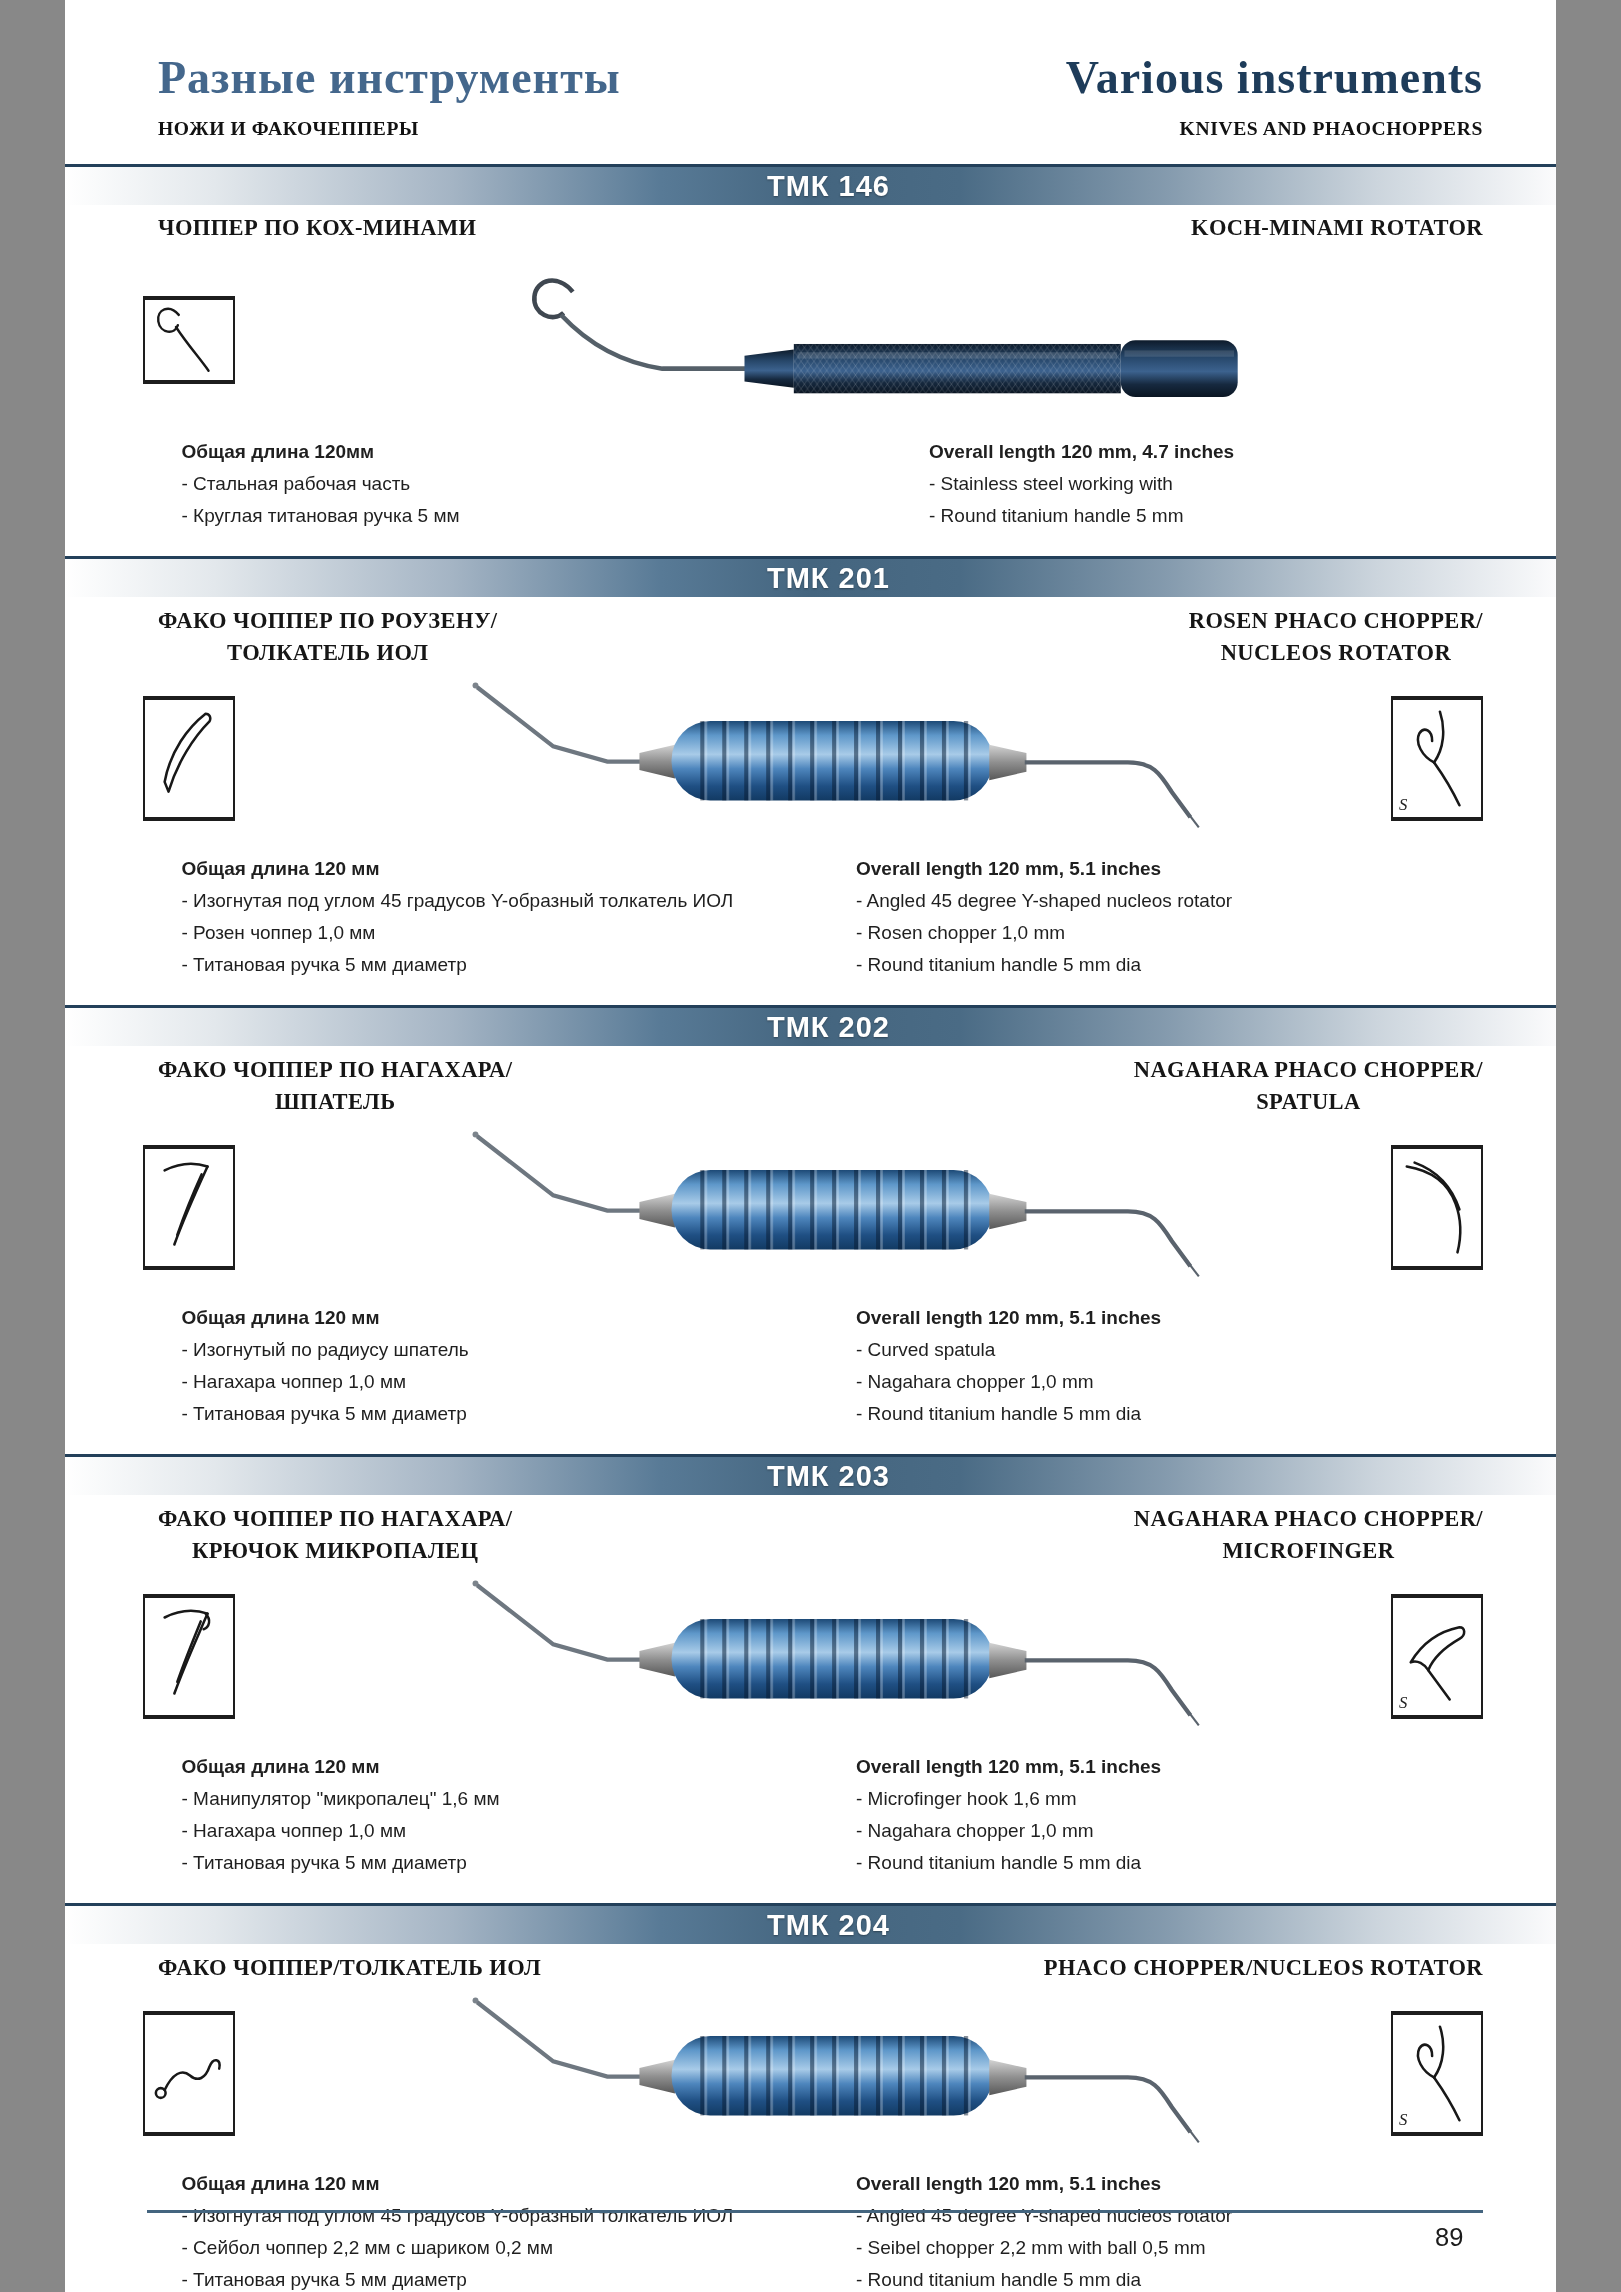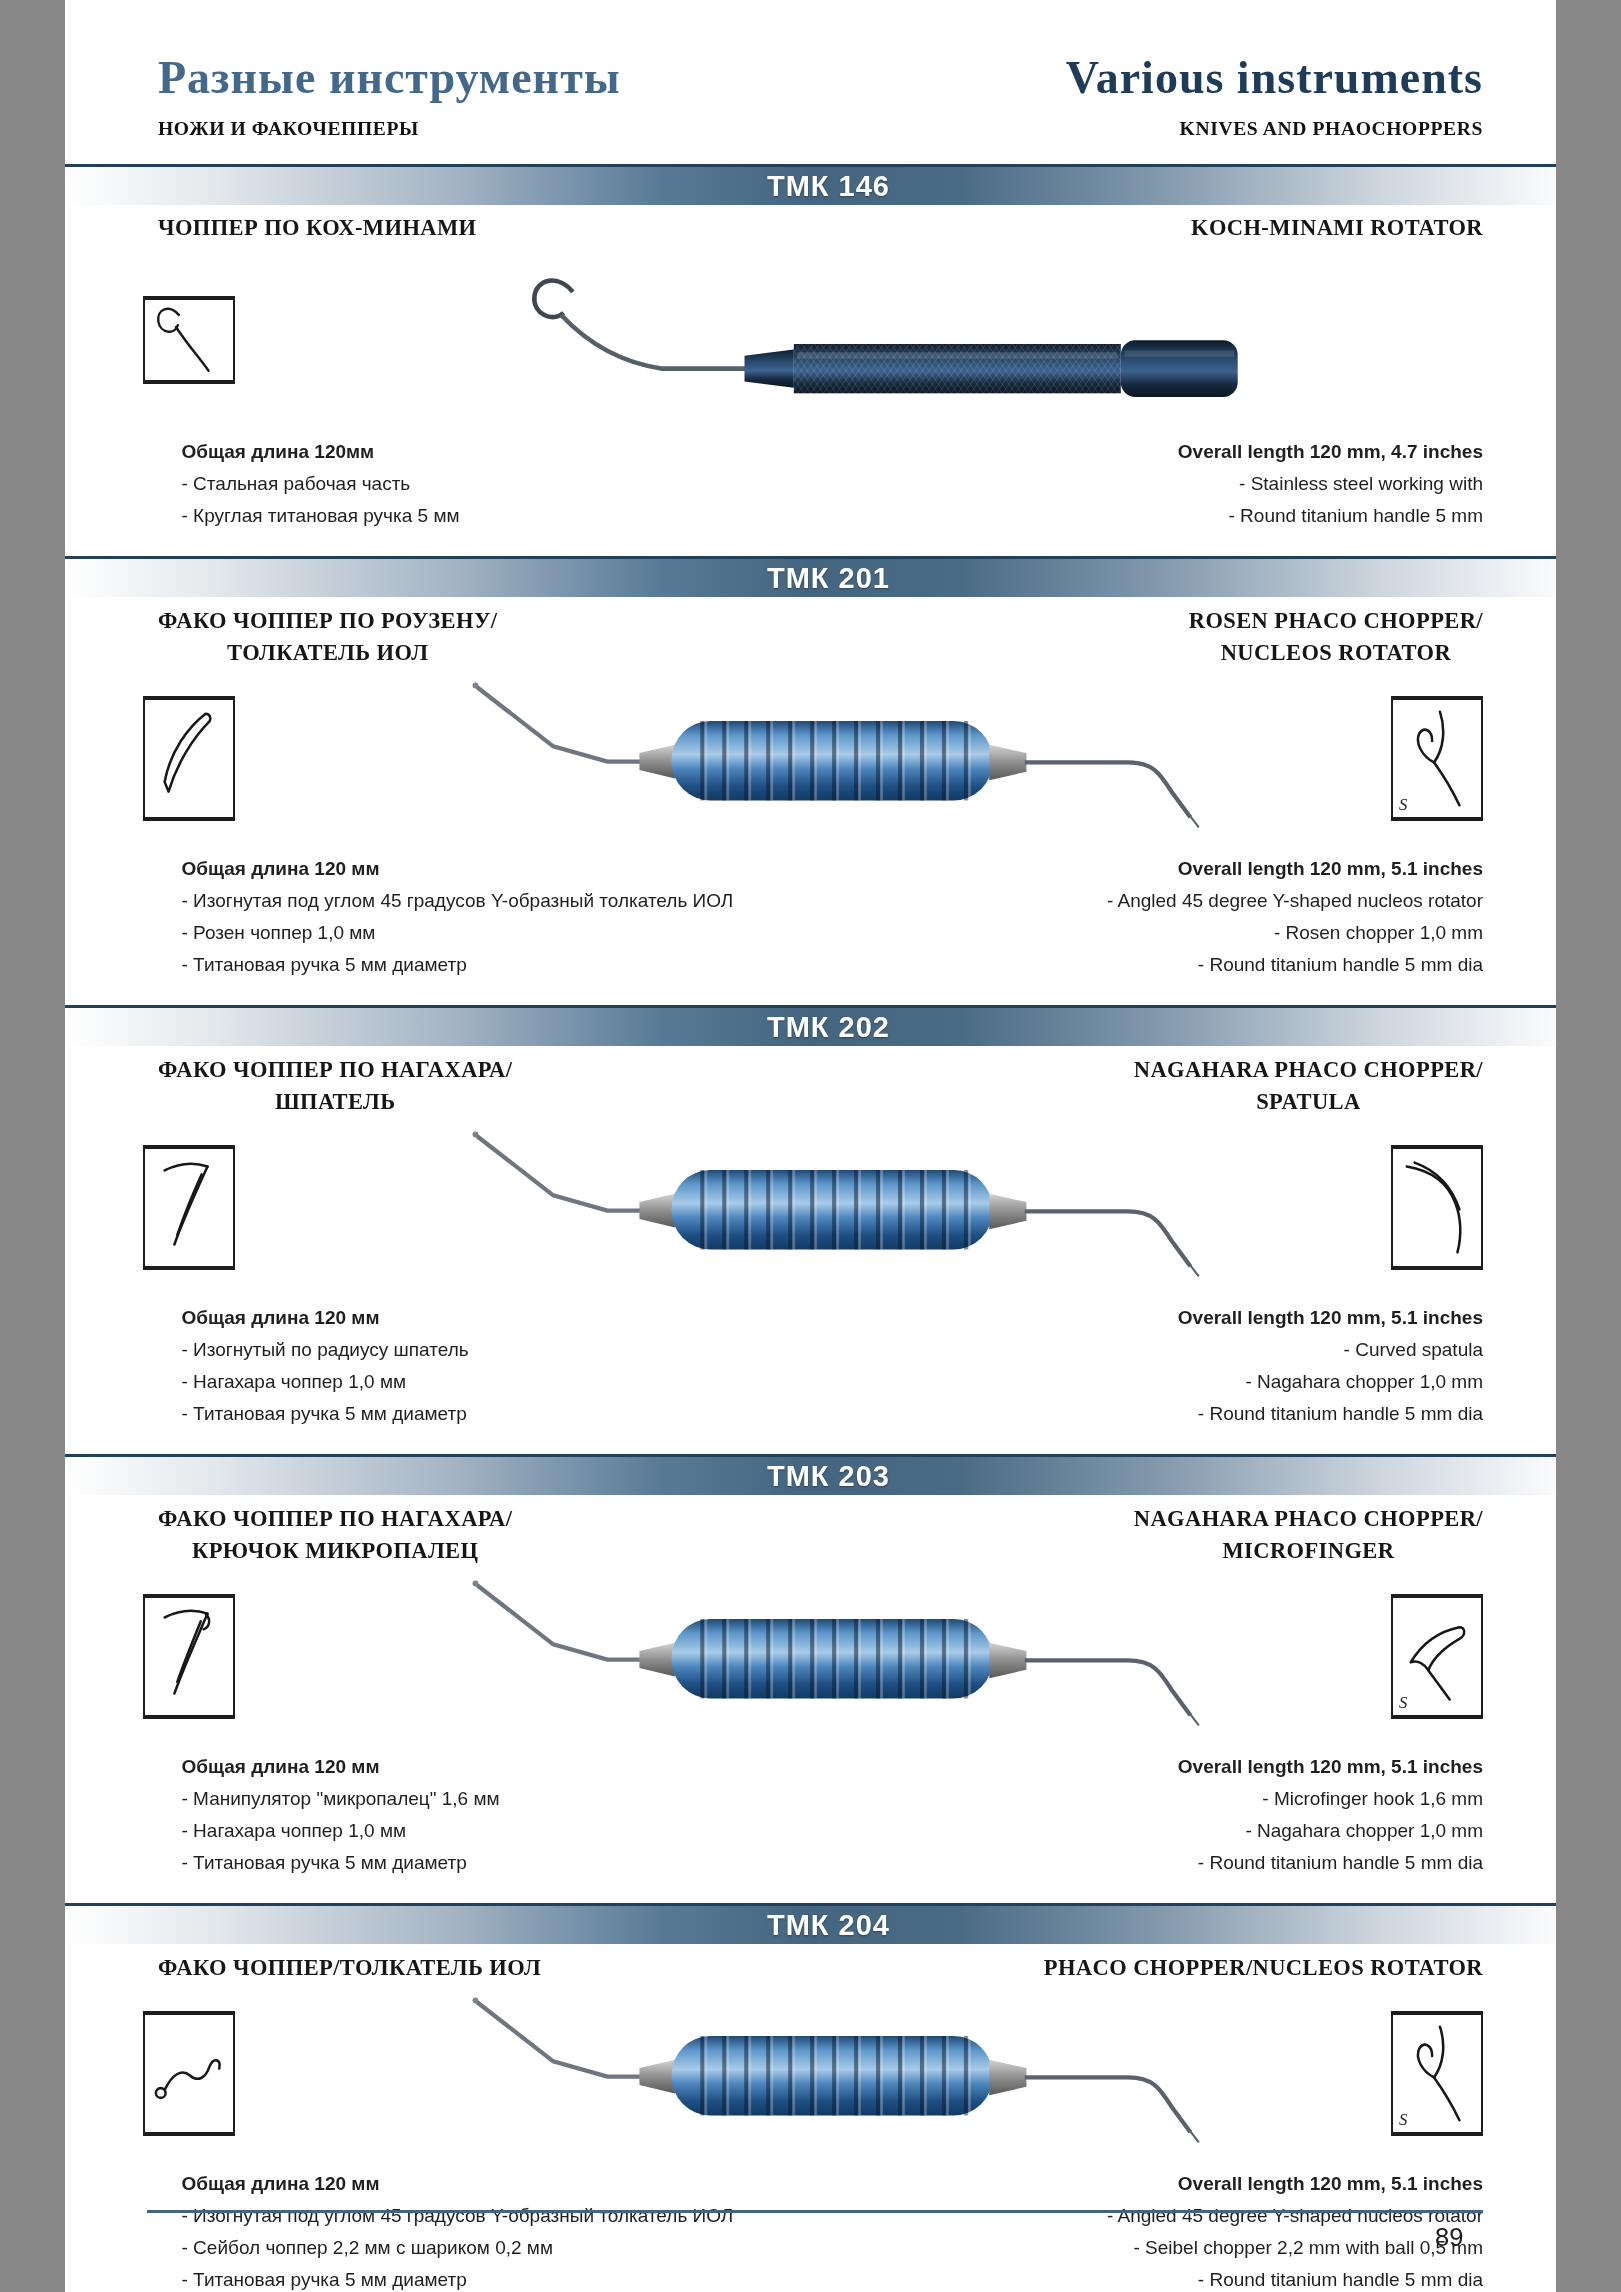--- a/index.html
+++ b/index.html
@@ -78,21 +78,21 @@
   }
   .instrument { flex:1 1 auto; text-align:center; }
   .instrument svg.inst-double { width:961px; height:169px; }
   .instrument svg.inst-single { width:912px; height:137px; }
 
   
   .specs { display:flex; justify-content:space-between; margin:7.8px 73px 0 93px; }
   .spec-block { font-size:19px; line-height:32px; color:#1f1f1f; }
   .spec-block .spec-title { font-weight:bold; }
   .spec-ru { padding-left:23.5px; }
-  .spec-en { width:627px;text-align:right; }
+  .spec-en { width:627px; }
   .spec-en.narrow { width:554px; }
   .sp-top-1 { margin-top:25.5px; }
 
   
   .footer { position:absolute; left:82px; right:73px; bottom:41px; }
   .footer-rule { height:2.9px; background:#44657f; }
   .page-number { text-align:right; padding-right:19.6px; margin-top:9.8px; font-size:25.5px; color:#1c1c1c; }
 
   .hidden-defs { position:absolute; width:0; height:0; overflow:hidden; }
   .line-art path, .line-art circle { fill:none; stroke:#181818; stroke-width:2.6; stroke-linecap:round; stroke-linejoin:round; }

